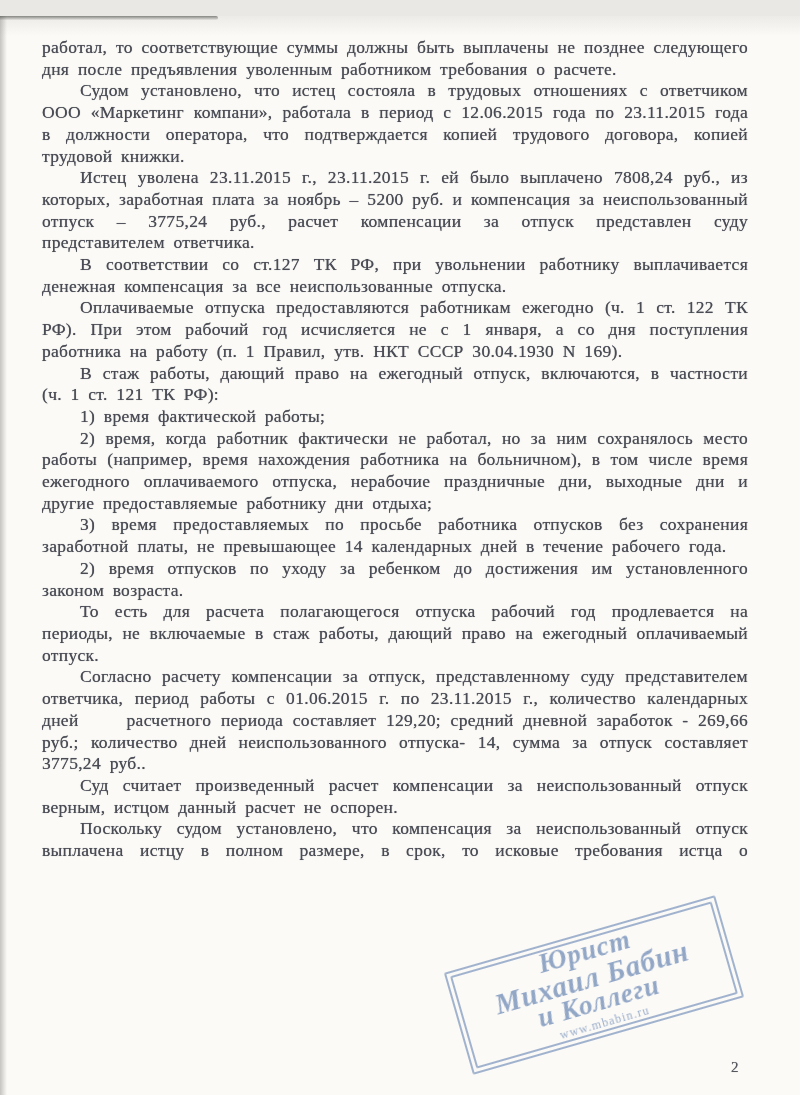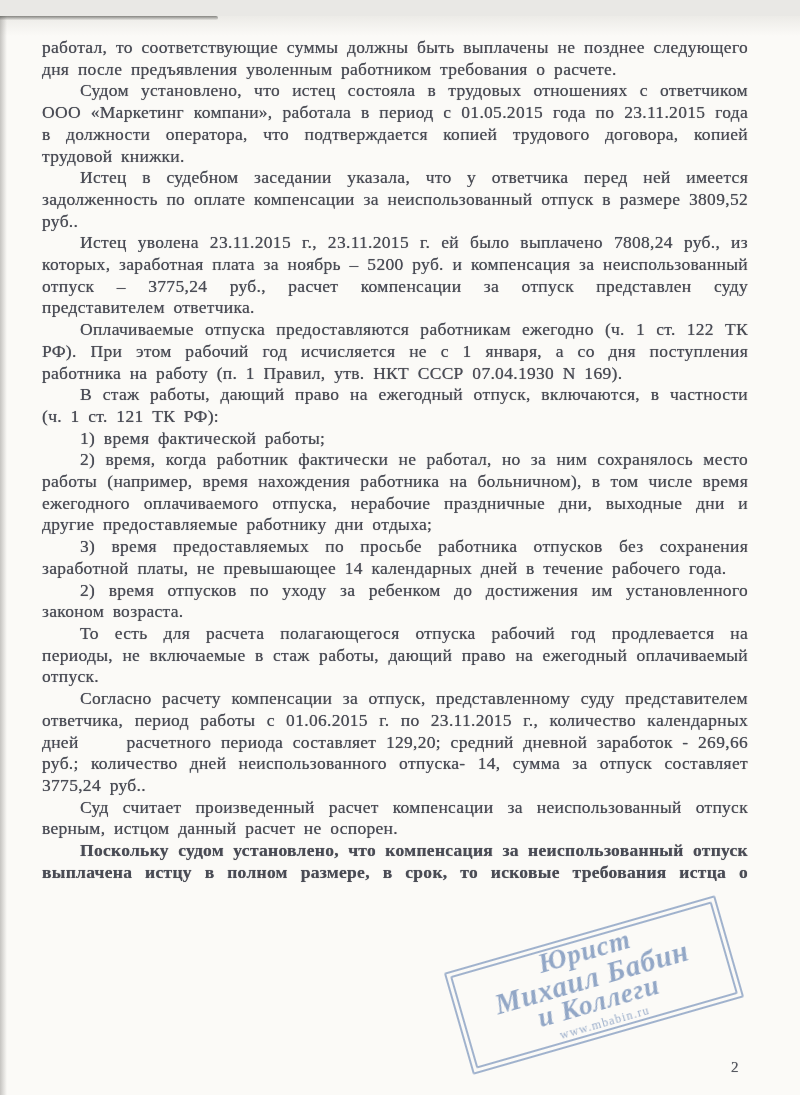--- a/index.html
+++ b/index.html
@@ -47,21 +47,21 @@
     word-spacing: 4px;
     text-shadow: 0 0 0.7px rgba(74,76,85,0.85);
     filter: blur(0.25px);
   }
   .doc p {
     margin: 0;
     padding: 0;
     text-indent: 38px;
   }
   .doc p.no-indent { text-indent: 0; }
-  .doc p.cont { text-align-last: justify; font-weight: bold; }
+  .doc p.cont { text-align-last: justify; }
   .page-num {
     position: absolute;
     left: 731px;
     top: 1043px;
     font-size: 15px;
     color: #55575f;
     text-shadow: 0 0 0.7px rgba(85,87,95,0.8);
   }
   
   .stamp {
@@ -111,24 +111,24 @@
 <body>
 
 <div class="page">
 
   <div class="edge-top-band"></div>
   <div class="edge-left"></div>
   <div class="edge-top-dark"></div>
 
   <div class="doc">
     <p class="no-indent">работал, то соответствующие суммы должны быть выплачены не позднее следующего дня после предъявления уволенным работником требования о расчете.</p>
-    <p>Судом установлено, что истец состояла в трудовых отношениях  с ответчиком ООО «Маркетинг компани», работала в период с 01.05.2015 года по 23.11.2015 года  в должности оператора, что подтверждается копией трудового договора, копией трудовой книжки.</p>
-    <p>Истец в судебном заседании указала, что  у ответчика перед ней имеется задолженность по оплате компенсации за неиспользованный отпуск в размере 3809,52 руб..</p>
+    <p>Судом установлено, что истец состояла в трудовых отношениях  с ответчиком ООО «Маркетинг компани», работала в период с 12.06.2015 года по 23.11.2015 года  в должности оператора, что подтверждается копией трудового договора, копией трудовой книжки.</p>
     <p>Истец уволена 23.11.2015 г., 23.11.2015 г. ей было выплачено 7808,24 руб., из которых,  заработная плата за ноябрь  – 5200 руб. и компенсация за неиспользованный отпуск – 3775,24 руб., расчет компенсации за отпуск представлен суду представителем ответчика.</p>
-    <p>Оплачиваемые отпуска предоставляются работникам ежегодно (ч. 1 ст. 122 ТК РФ). При этом рабочий год исчисляется не с 1 января, а со дня поступления работника на работу (п. 1 Правил, утв. НКТ СССР 07.04.1930 N 169).</p>
+    <p>В соответствии со ст.127 ТК РФ, при увольнении работнику выплачивается денежная компенсация за все неиспользованные отпуска.</p>
+    <p>Оплачиваемые отпуска предоставляются работникам ежегодно (ч. 1 ст. 122 ТК РФ). При этом рабочий год исчисляется не с 1 января, а со дня поступления работника на работу (п. 1 Правил, утв. НКТ СССР 30.04.1930 N 169).</p>
     <p>В стаж работы, дающий право на ежегодный отпуск, включаются, в частности (ч. 1 ст. 121 ТК РФ):</p>
     <p>1) время фактической работы;</p>
     <p>2) время, когда работник фактически не работал, но за ним сохранялось место работы (например, время нахождения работника на больничном), в том числе время ежегодного оплачиваемого отпуска, нерабочие праздничные дни, выходные дни и другие предоставляемые работнику дни отдыха;</p>
     <p>3) время предоставляемых по просьбе работника отпусков без сохранения заработной платы, не превышающее 14 календарных дней в течение рабочего года.</p>
     <p>2) время отпусков по уходу за ребенком до достижения им установленного законом возраста.</p>
     <p>То есть для расчета полагающегося отпуска рабочий год продлевается на периоды, не включаемые в стаж работы, дающий право на ежегодный оплачиваемый отпуск.</p>
     <p>Согласно расчету компенсации за отпуск, представленному суду представителем ответчика, период работы с 01.06.2015 г. по 23.11.2015 г., количество календарных дней&nbsp;&nbsp;&nbsp;&nbsp; расчетного периода составляет 129,20; средний дневной заработок - 269,66 руб.; количество дней неиспользованного отпуска- 14, сумма за отпуск составляет 3775,24 руб..</p>
     <p>Суд считает произведенный расчет компенсации за неиспользованный отпуск верным, истцом данный расчет не оспорен.</p>
     <p class="cont">Поскольку судом установлено, что компенсация за неиспользованный отпуск выплачена истцу в полном размере,  в срок, то  исковые требования истца  о</p>
   </div>

